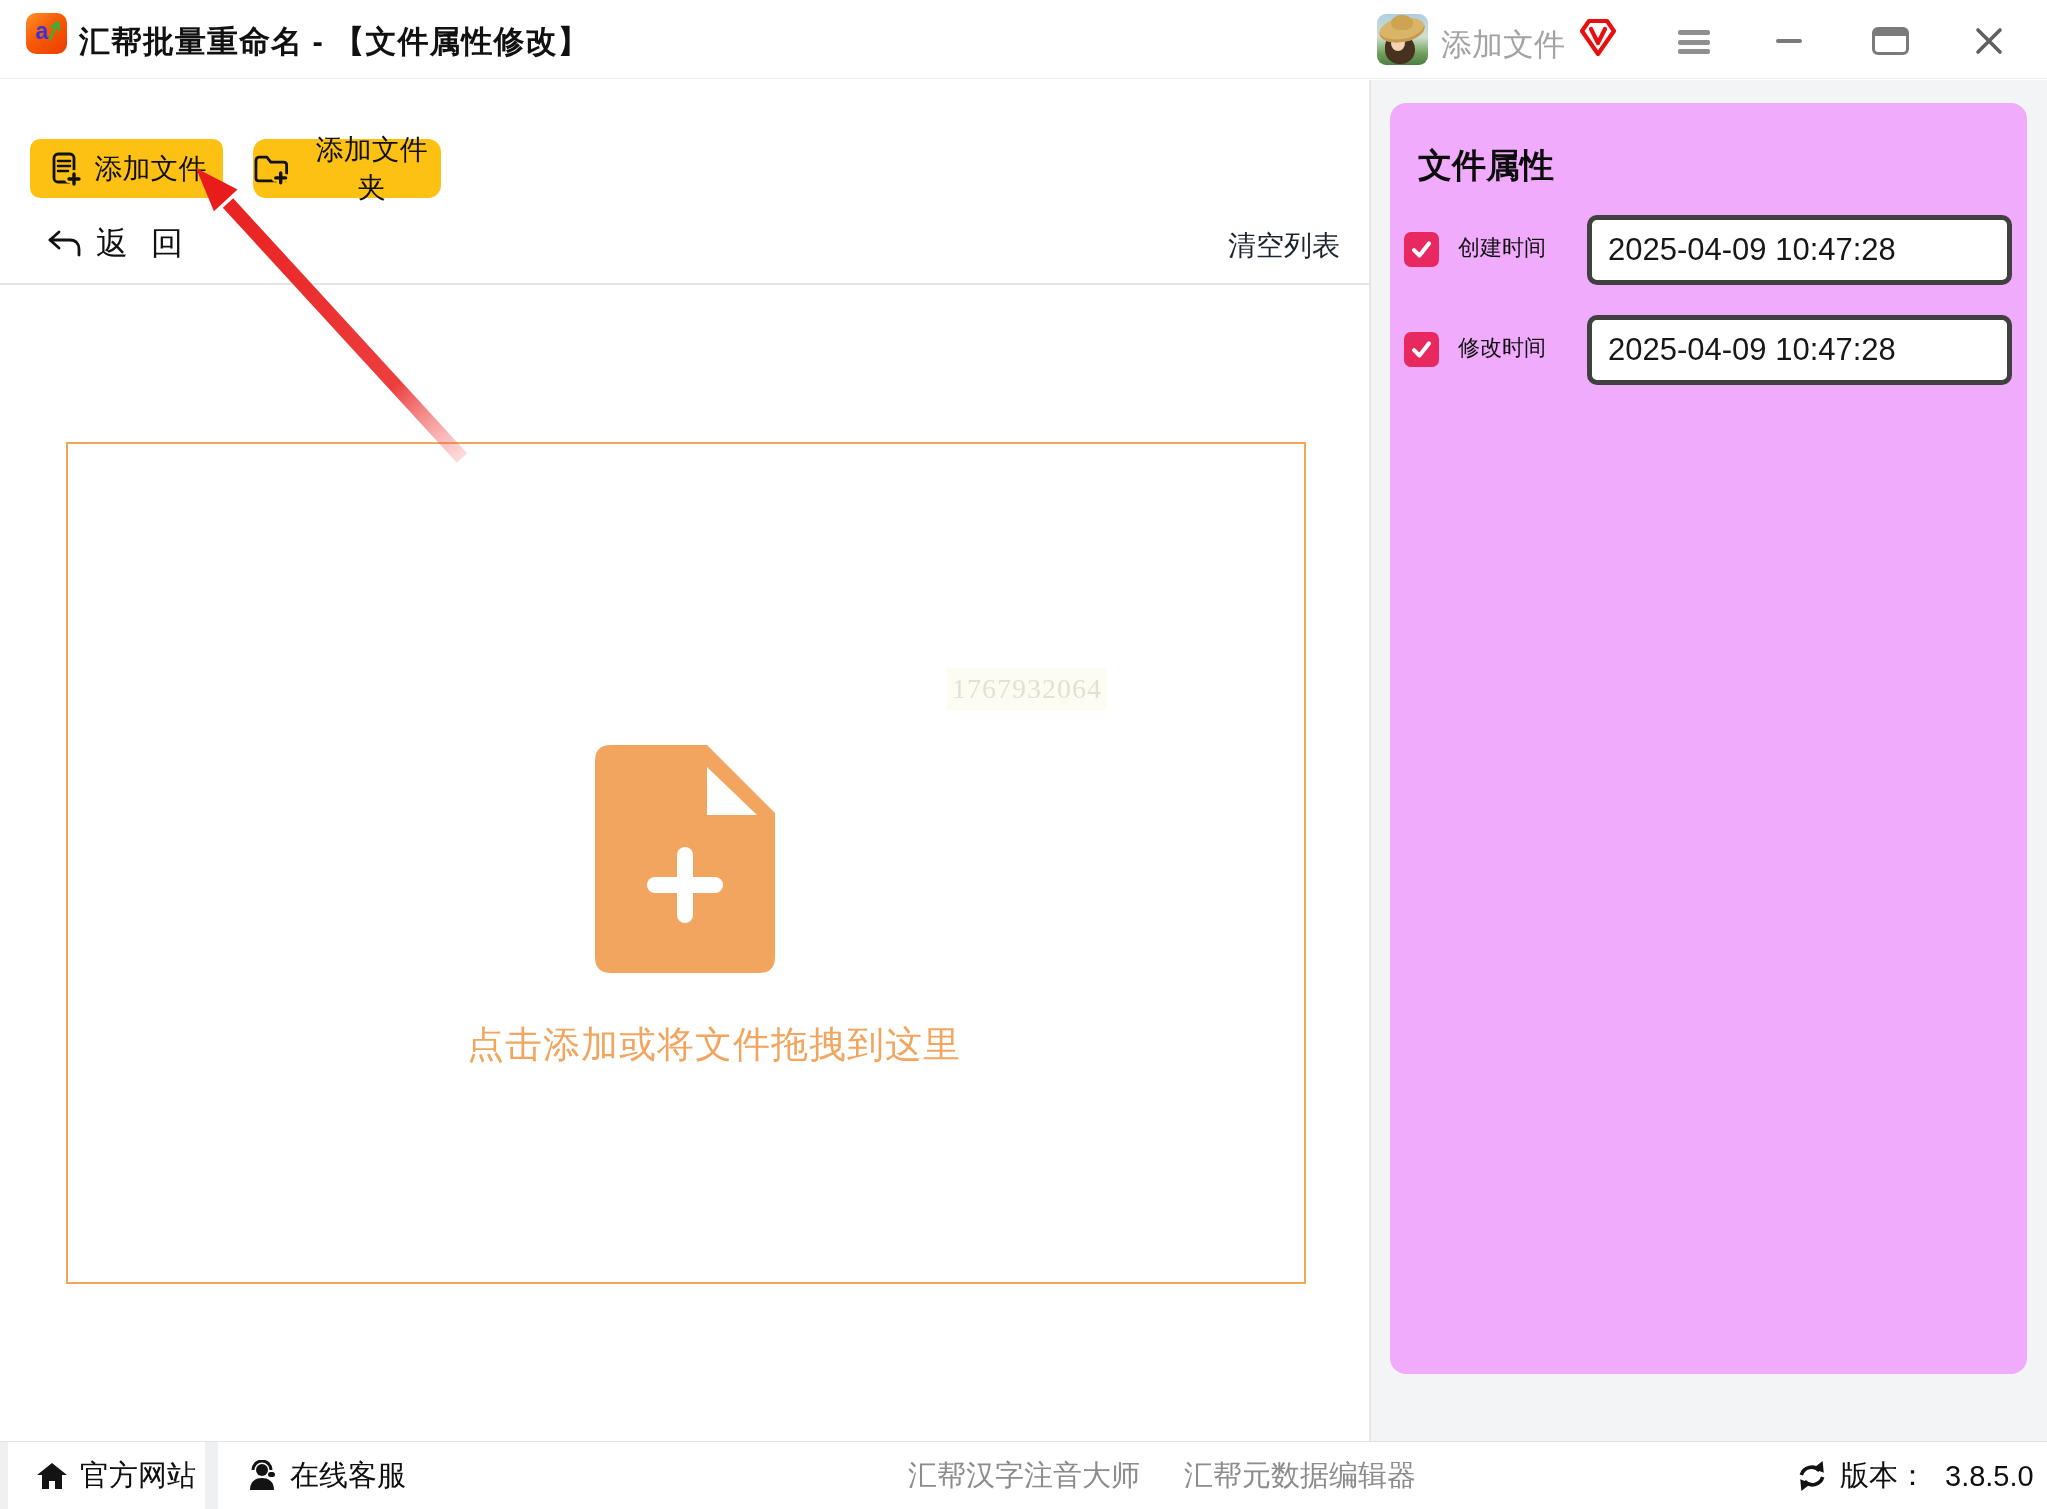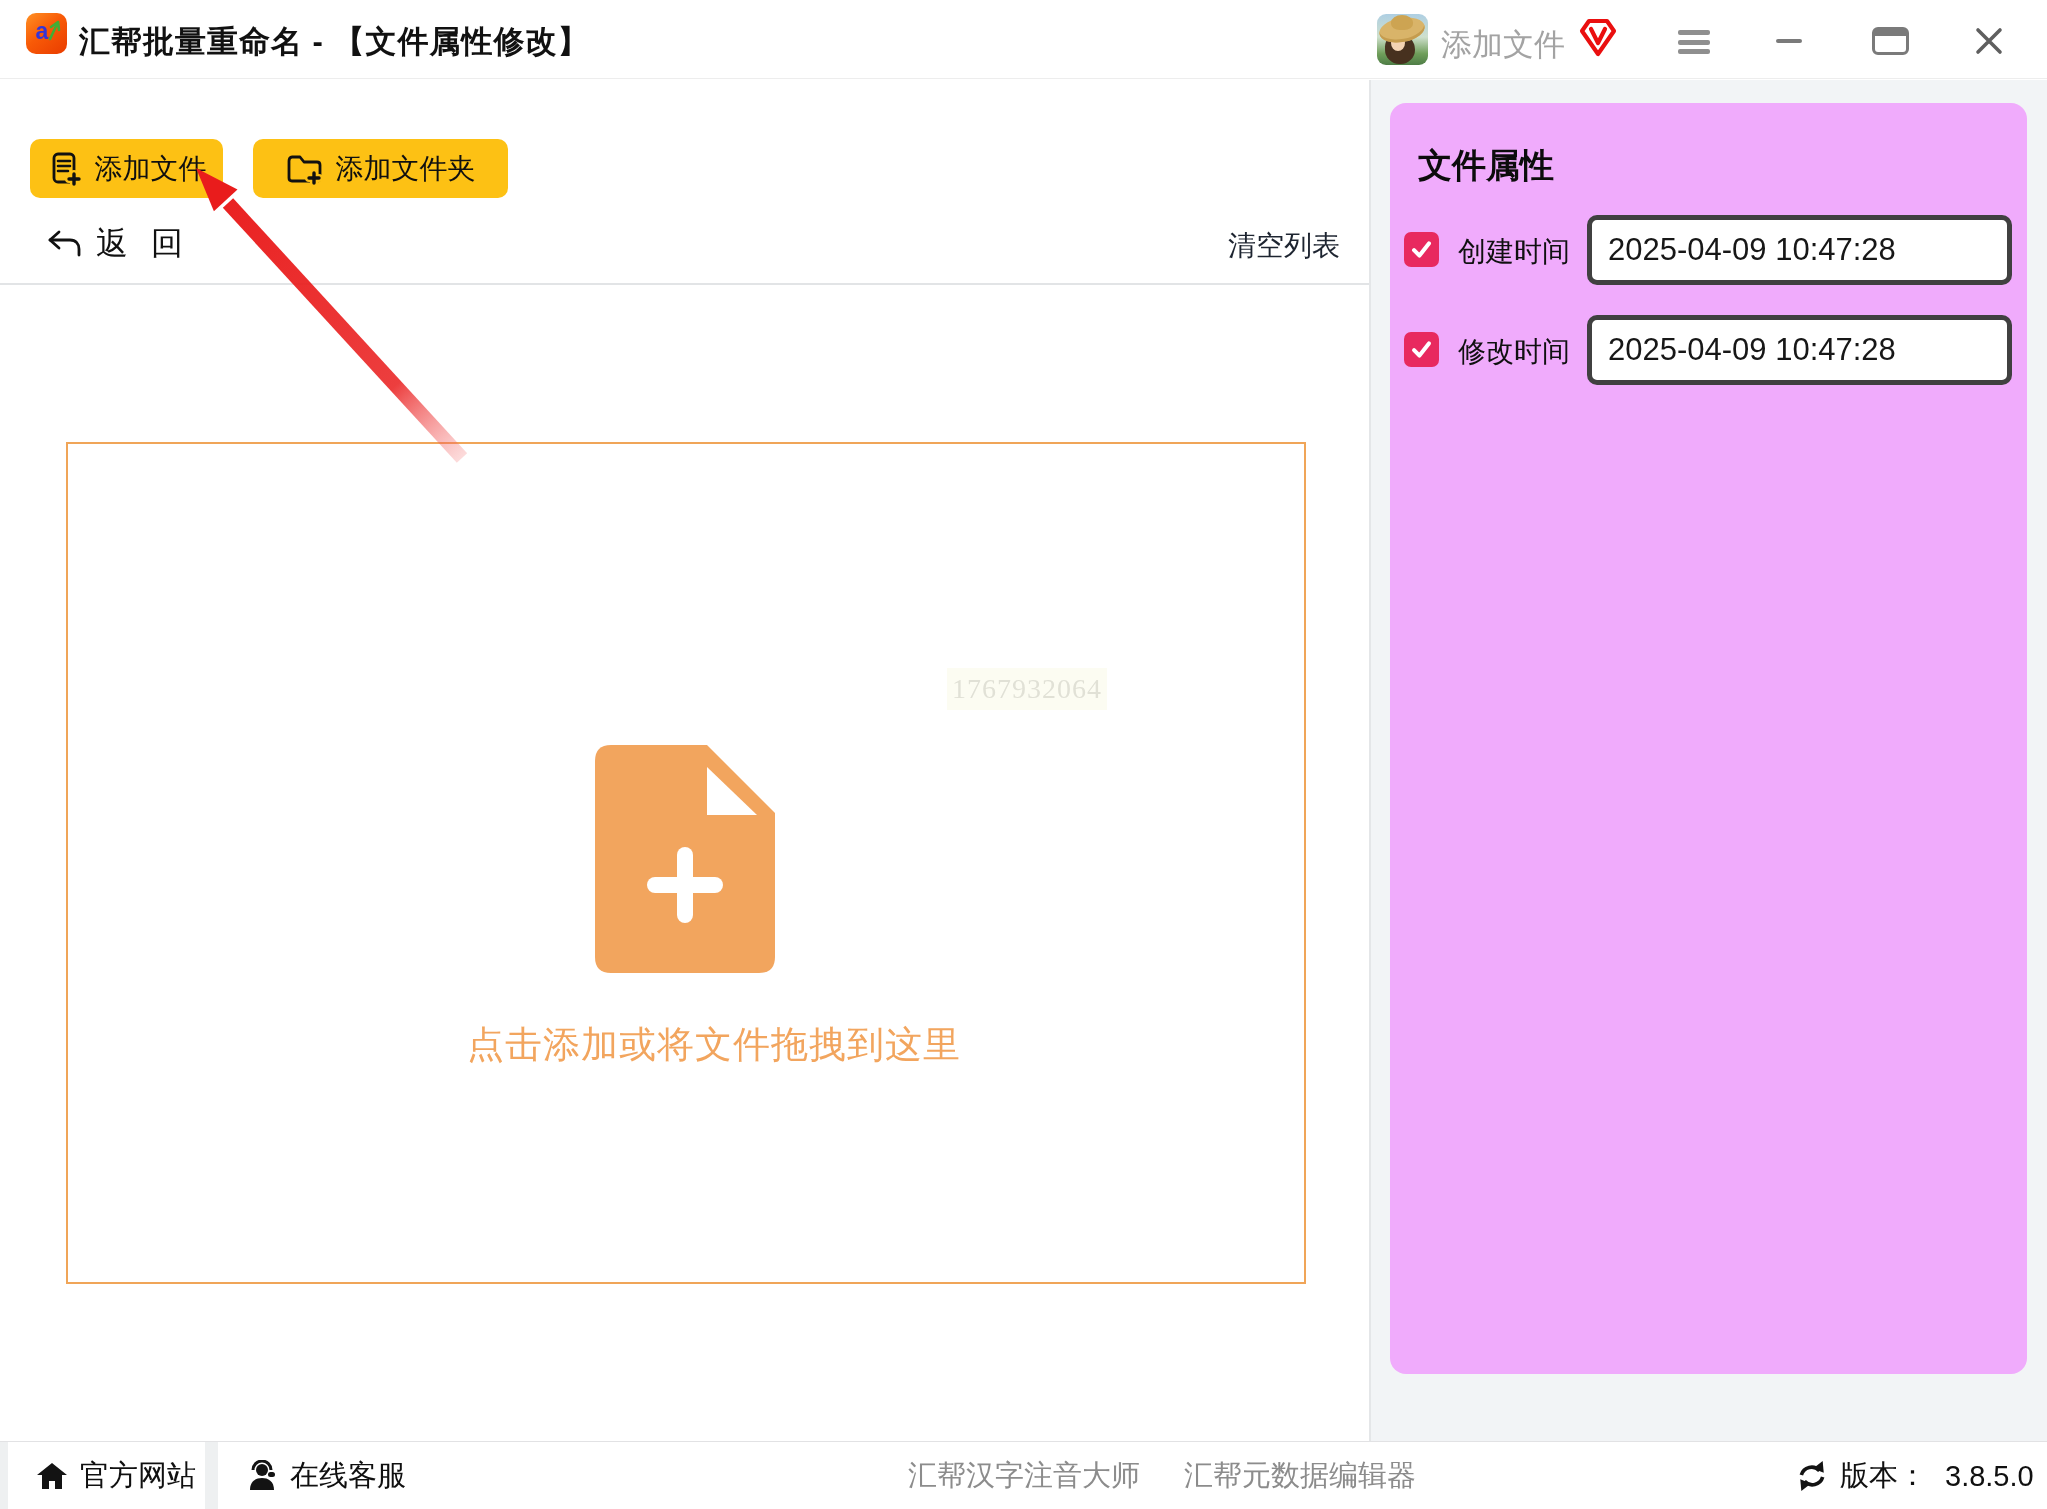--- a/index.html
+++ b/index.html
@@ -37,21 +37,21 @@
   .max-btn { position:absolute; left:1872px; top:27px; width:37px; height:28px; border:3px solid #7a7a7a;
              border-top-width:9px; border-radius:6px; cursor:pointer; background:#fff; }
   .close-btn { position:absolute; left:1972px; top:24px; width:34px; height:34px; cursor:pointer; }
 
   
   .main { position:absolute; left:0; top:80px; width:1369px; height:1361px; background:#fff; }
   .btn-gold { position:absolute; height:59px; background:#fdc114; border:none; border-radius:10px;
               display:flex; align-items:center; justify-content:center; gap:12px;
               font-family:inherit; font-size:28px; font-weight:500; color:#101010; cursor:pointer;margin-top:27px; }
   #btn-add-file { left:30px; top:32px; width:193px; }
-  #btn-add-folder { left:253px; top:32px; width:255px; }
+  #btn-add-folder { left:253px; top:32px; width:188px;border-radius:13px; }
   .btn-start { position:absolute; left:1058px; top:26px; width:284px; height:76px; background:#fa9a15;
                border:none; border-radius:9px; color:#fff; font-family:inherit; font-size:37px;
                font-weight:500; letter-spacing:3px; cursor:pointer; }
   .back-group { position:absolute; left:46px; top:142px; display:flex; align-items:center; gap:14px; cursor:pointer; }
   .back-label { font-size:32px; color:#111; word-spacing:14px; white-space:nowrap; }
   .clear-list { position:absolute; right:29px; top:147px; font-size:28px; color:#1d2430; cursor:pointer; white-space:nowrap; }
   .toolbar-divider { position:absolute; left:0; top:203px; width:1369px; height:2px; background:#e2e4e6; }
 
   .dropzone { position:absolute; left:66px; top:362px; width:1240px; height:842px;
               border:2px solid #f0a558; background:#fff; cursor:pointer; }
@@ -68,21 +68,21 @@
   .right-panel { position:absolute; left:1369px; top:80px; width:678px; height:1361px;
                  background:#f2f4f6; border-left:2px solid #e4e6e8; }
   .panel-card { position:absolute; left:19px; top:23px; width:637px; height:1271px;
                 background:#f0abfc; border-radius:16px; }
   .panel-title { position:absolute; left:28px; top:40px; font-size:34px; font-weight:700; color:#0c0c0c; }
   .attr-row { position:absolute; left:0; width:100%; height:70px; }
   .attr-row.row-0 { top:112px; }
   .attr-row.row-1 { top:212px; }
   .checkbox { position:absolute; left:14px; top:17px; width:35px; height:35px; background:#e8295f;
               border-radius:7px; cursor:pointer; display:flex; align-items:center; justify-content:center; }
-  .attr-label { position:absolute; left:68px; top:18px; font-size:28px; color:#101010; white-space:nowrap; }
+  .attr-label { position:absolute; left:68px; top:18px; font-size:22px; color:#101010; white-space:nowrap; }
   .attr-input { position:absolute; left:197px; top:0; width:425px; height:70px; border:5px solid #404040;
                 border-radius:10px; font-family:inherit; font-size:31px; color:#171717; padding-left:16px;
                 background:#fff; outline:none; }
 
   
   .footer { position:absolute; left:0; top:1441px; width:2047px; height:68px; background:#fff;
             border-top:1px solid #e2e2e4; }
   .footer-sep { position:absolute; top:0; height:68px; background:#eef0f1; }
   .sep-a { left:0; width:8px; }
   .sep-b { left:205px; width:13px; }

